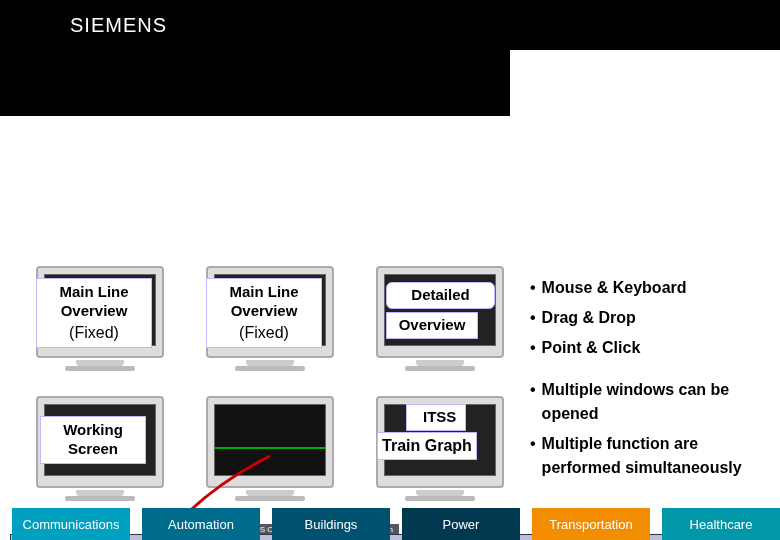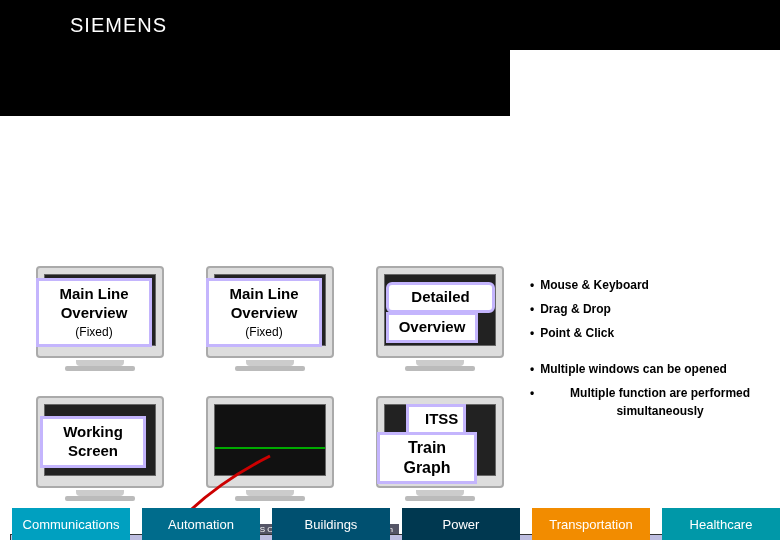--- a/index.html
+++ b/index.html
@@ -12,24 +12,24 @@
   
   .content { position: relative; width: 100%; }
   
   .monitor { position: absolute; width: 140px; height: 110px; }
   .monitor-bezel { width: 128px; height: 92px; background: #ddd; border: 2px solid #aaa; border-radius: 4px; position: relative; margin: 0 auto; }
   .monitor-screen { position: absolute; top: 6px; left: 6px; right: 6px; bottom: 10px; background: #222; border: 1px solid #666; }
   .monitor-screen.track { background: linear-gradient(#111 60%, #0a0 60%, #0a0 63%, #111 63%); }
   .monitor-base { width: 48px; height: 6px; background: #ccc; margin: 2px auto 0; border-radius: 0 0 4px 4px; }
   .monitor-stand { width: 70px; height: 5px; background: #bbb; margin: 0 auto; border-radius: 2px; }
   
-  .label-box { position: absolute; background: #fff; border: 3px solid #c4b5fd; text-align: center; font-weight: bold; font-size: 15px; line-height: 1.25; padding: 4px 6px; }
-  .label-box .sub { font-weight: normal; font-size: 12px; display: block; margin-top: 2px; }
+  .label-box { position: absolute; background: #fff; border: 1px solid #c4b5fd; text-align: center; font-weight: bold; font-size: 15px; line-height: 1.25; padding: 4px 6px; }
+  .label-box .sub { font-weight: normal; font-size: 16px; display: block; margin-top: 2px; }
   
-  .bullet-list { position: absolute; left: 530px; top: 160px; font-size: 12px; font-weight: bold; line-height: 1.5; text-align: center; }
+  .bullet-list { position: absolute; left: 530px; top: 160px; font-size: 16px; font-weight: bold; line-height: 1.5; }
   .bullet-list li { list-style: none; display: flex; margin-bottom: 6px; }
   .bullet-list li::before { content: "• "; margin-right: 6px; }
   .bullet-list li span.wrap { font-weight: bold; }
   
   .arrow { position: absolute; }
   .arrow-line { stroke: #c00; stroke-width: 3; fill: none; }
   .arrow-head { fill: #c00; }
   
   .toolbar { position: absolute; left: 10px; top: 418px; width: 760px; height: 56px; background: #bdbde0; border: 1px solid #333; display: flex; align-items: center; font-size: 8px; }
   .tb-left { width: 90px; height: 100%; display: flex; flex-direction: column; justify-content: center; padding: 2px 4px; gap: 2px; }

